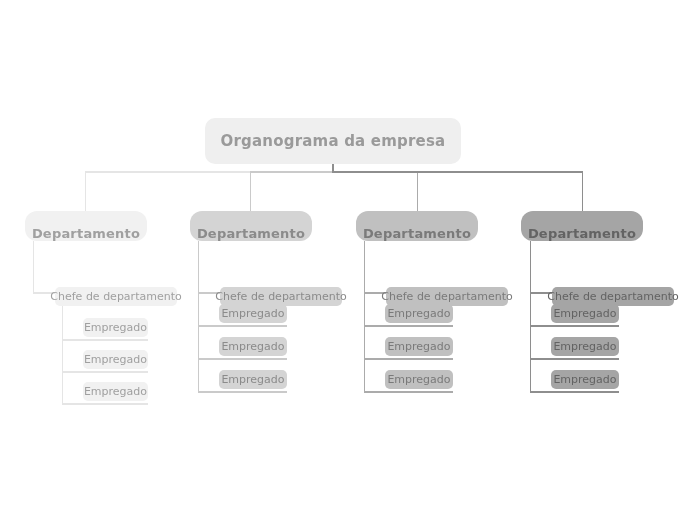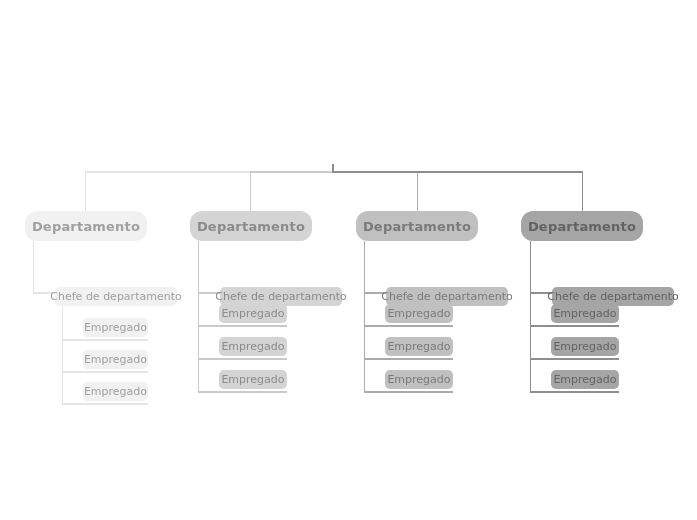--- a/index.html
+++ b/index.html
@@ -68,21 +68,21 @@
     white-space:nowrap;
     cursor:default;
   }
   .root-node{
     left:205px;top:118px;width:256px;height:46px;
     background:var(--root-bg);color:var(--root-text);
     font-size:15px;font-weight:bold;border-radius:10px;
     letter-spacing:.2px;
   }
   .dept{top:211px;width:122px;height:30px;border-radius:12px;
-        font-size:13px;font-weight:bold;letter-spacing:.2px;}
+        font-size:13px;font-weight:bold;letter-spacing:.2px;align-items:flex-end;}
   #d1{left:25px;} #d2{left:190px;} #d3{left:356px;} #d4{left:521px;}
 
   .chief{top:287px;width:122px;height:19px;border-radius:5px;font-size:11px;}
   #ch1{left:55px;} #ch2{left:220px;} #ch3{left:386px;} #ch4{left:552px;}
 
   .emp{width:68px;height:19px;border-radius:5px;font-size:11px;text-align:right;}
   #e11{left:83px;width:65px;top:318px;}
   #e12{left:83px;width:65px;top:350px;}
   #e13{left:83px;width:65px;top:382px;}
   #e21{left:219px;top:304px;} #e22{left:219px;top:337px;} #e23{left:219px;top:370px;}
@@ -127,20 +127,23 @@
   <div class="line h lc3" id="c3u1"></div>
   <div class="line h lc3" id="c3u2"></div>
   <div class="line h lc3" id="c3u3"></div>
 
   <div class="line v lc4" id="c4v"></div>
   <div class="line h lc4" id="c4u0"></div>
   <div class="line h lc4" id="c4u1"></div>
   <div class="line h lc4" id="c4u2"></div>
   <div class="line h lc4" id="c4u3"></div>
 
+  <div class="node root-node" id="root">
+    <span>Organograma da empresa</span>
+  </div>
 
   <div class="node dept col1" id="d1">
     <span>Departamento</span>
   </div>
   <div class="node dept col2" id="d2">
     <span>Departamento</span>
   </div>
   <div class="node dept col3" id="d3">
     <span>Departamento</span>
   </div>

